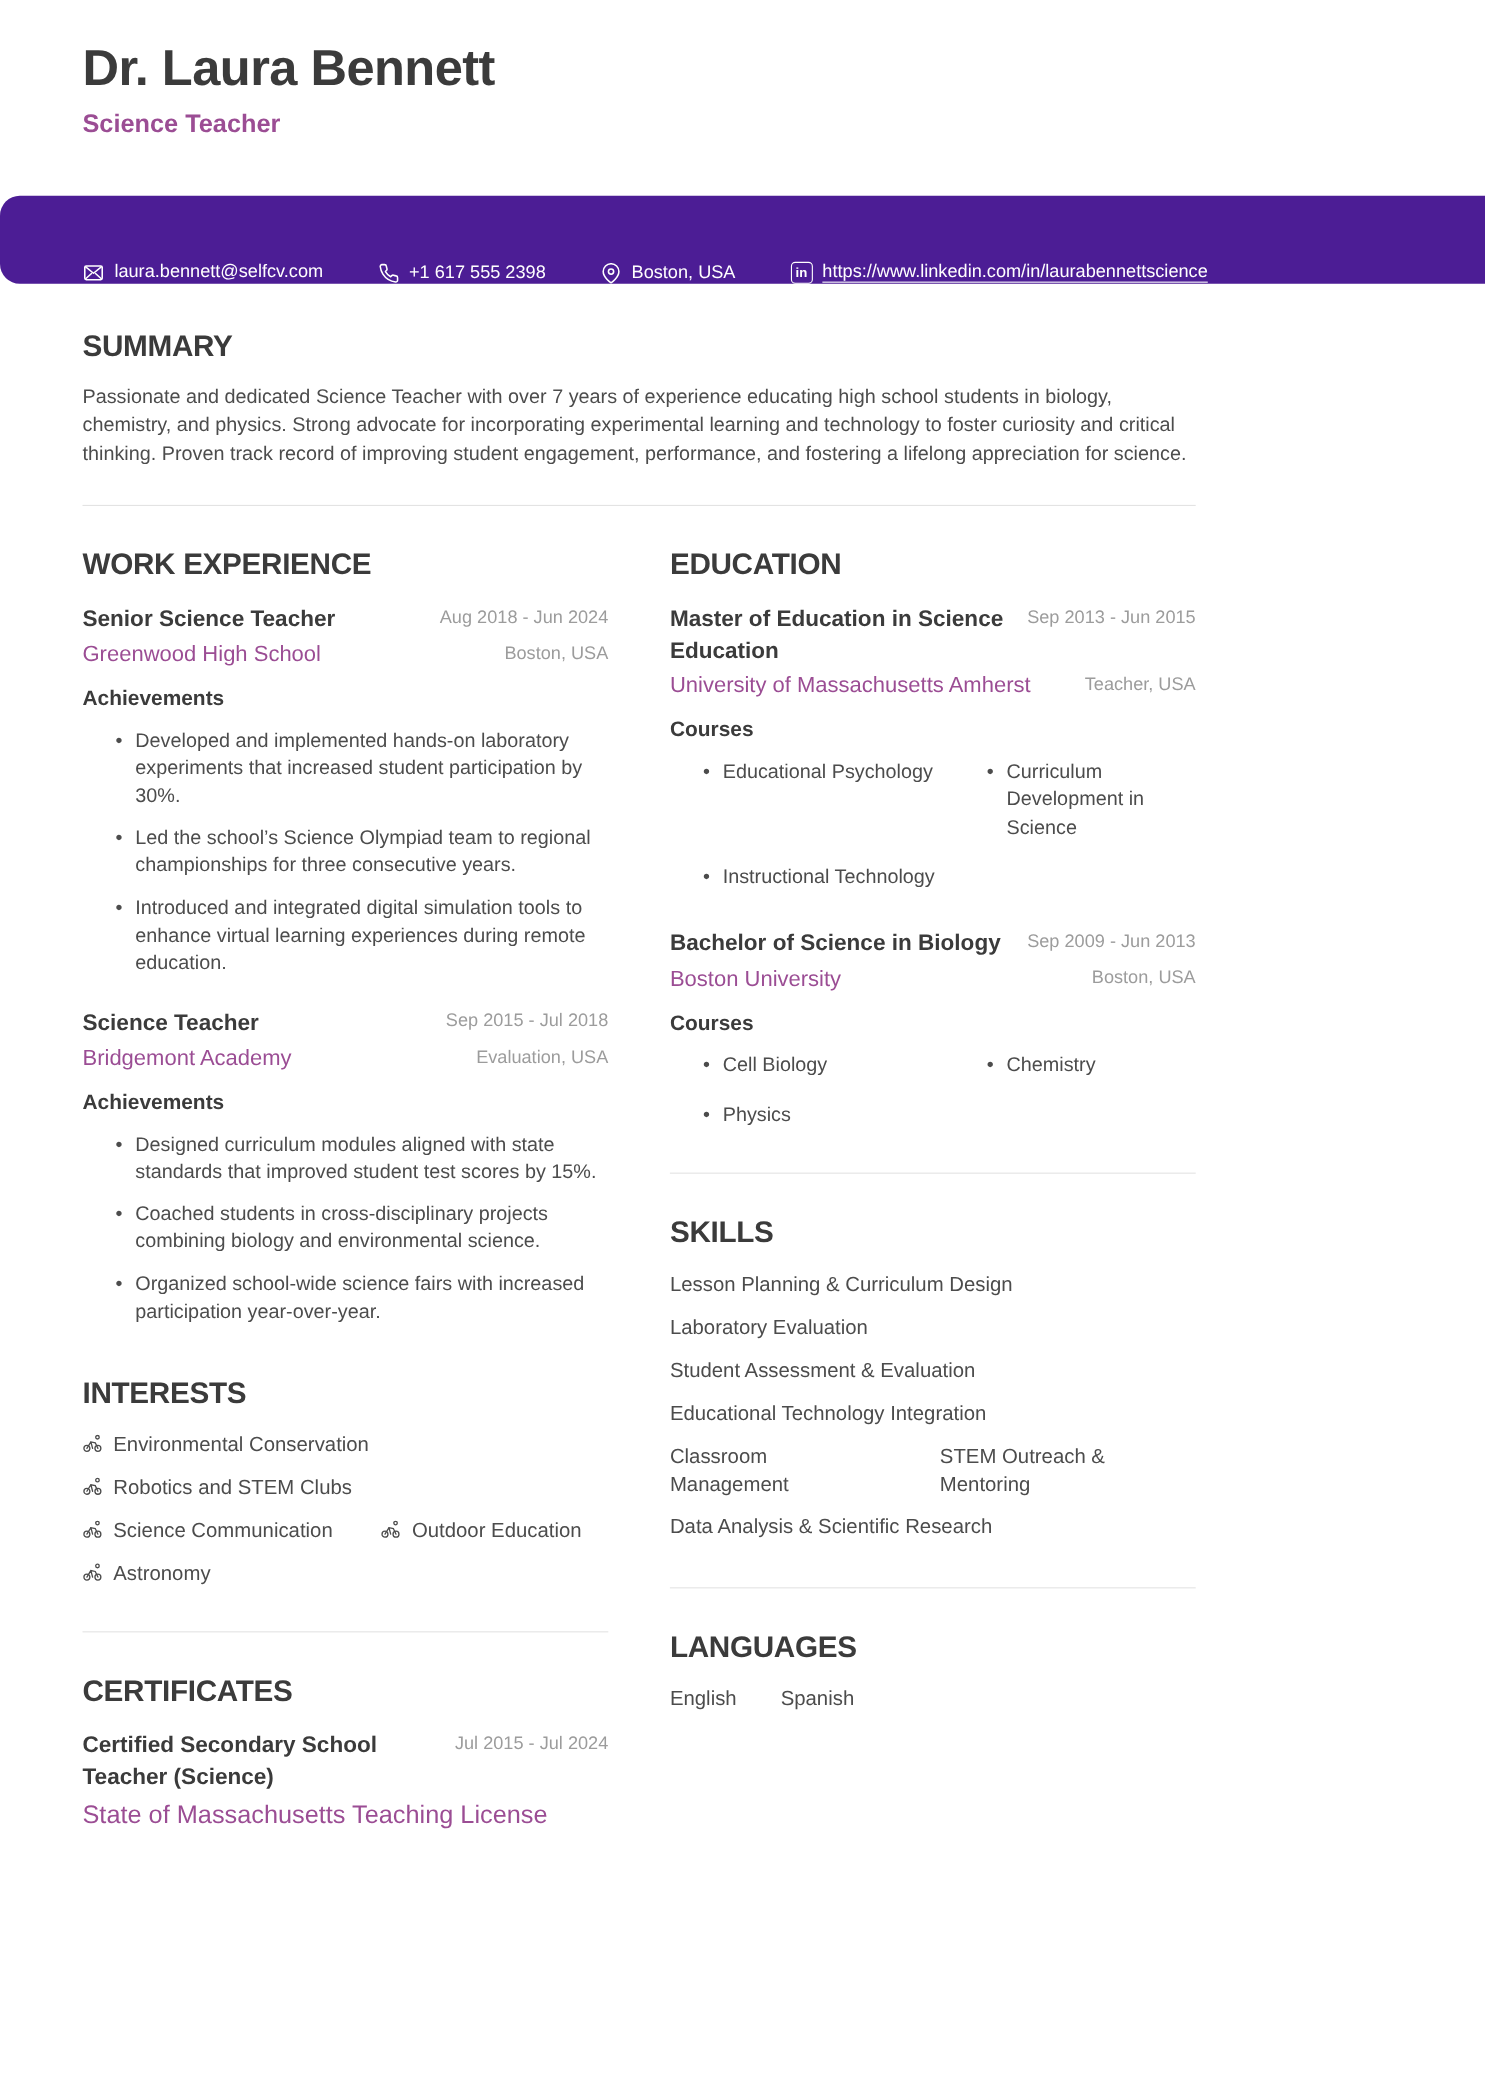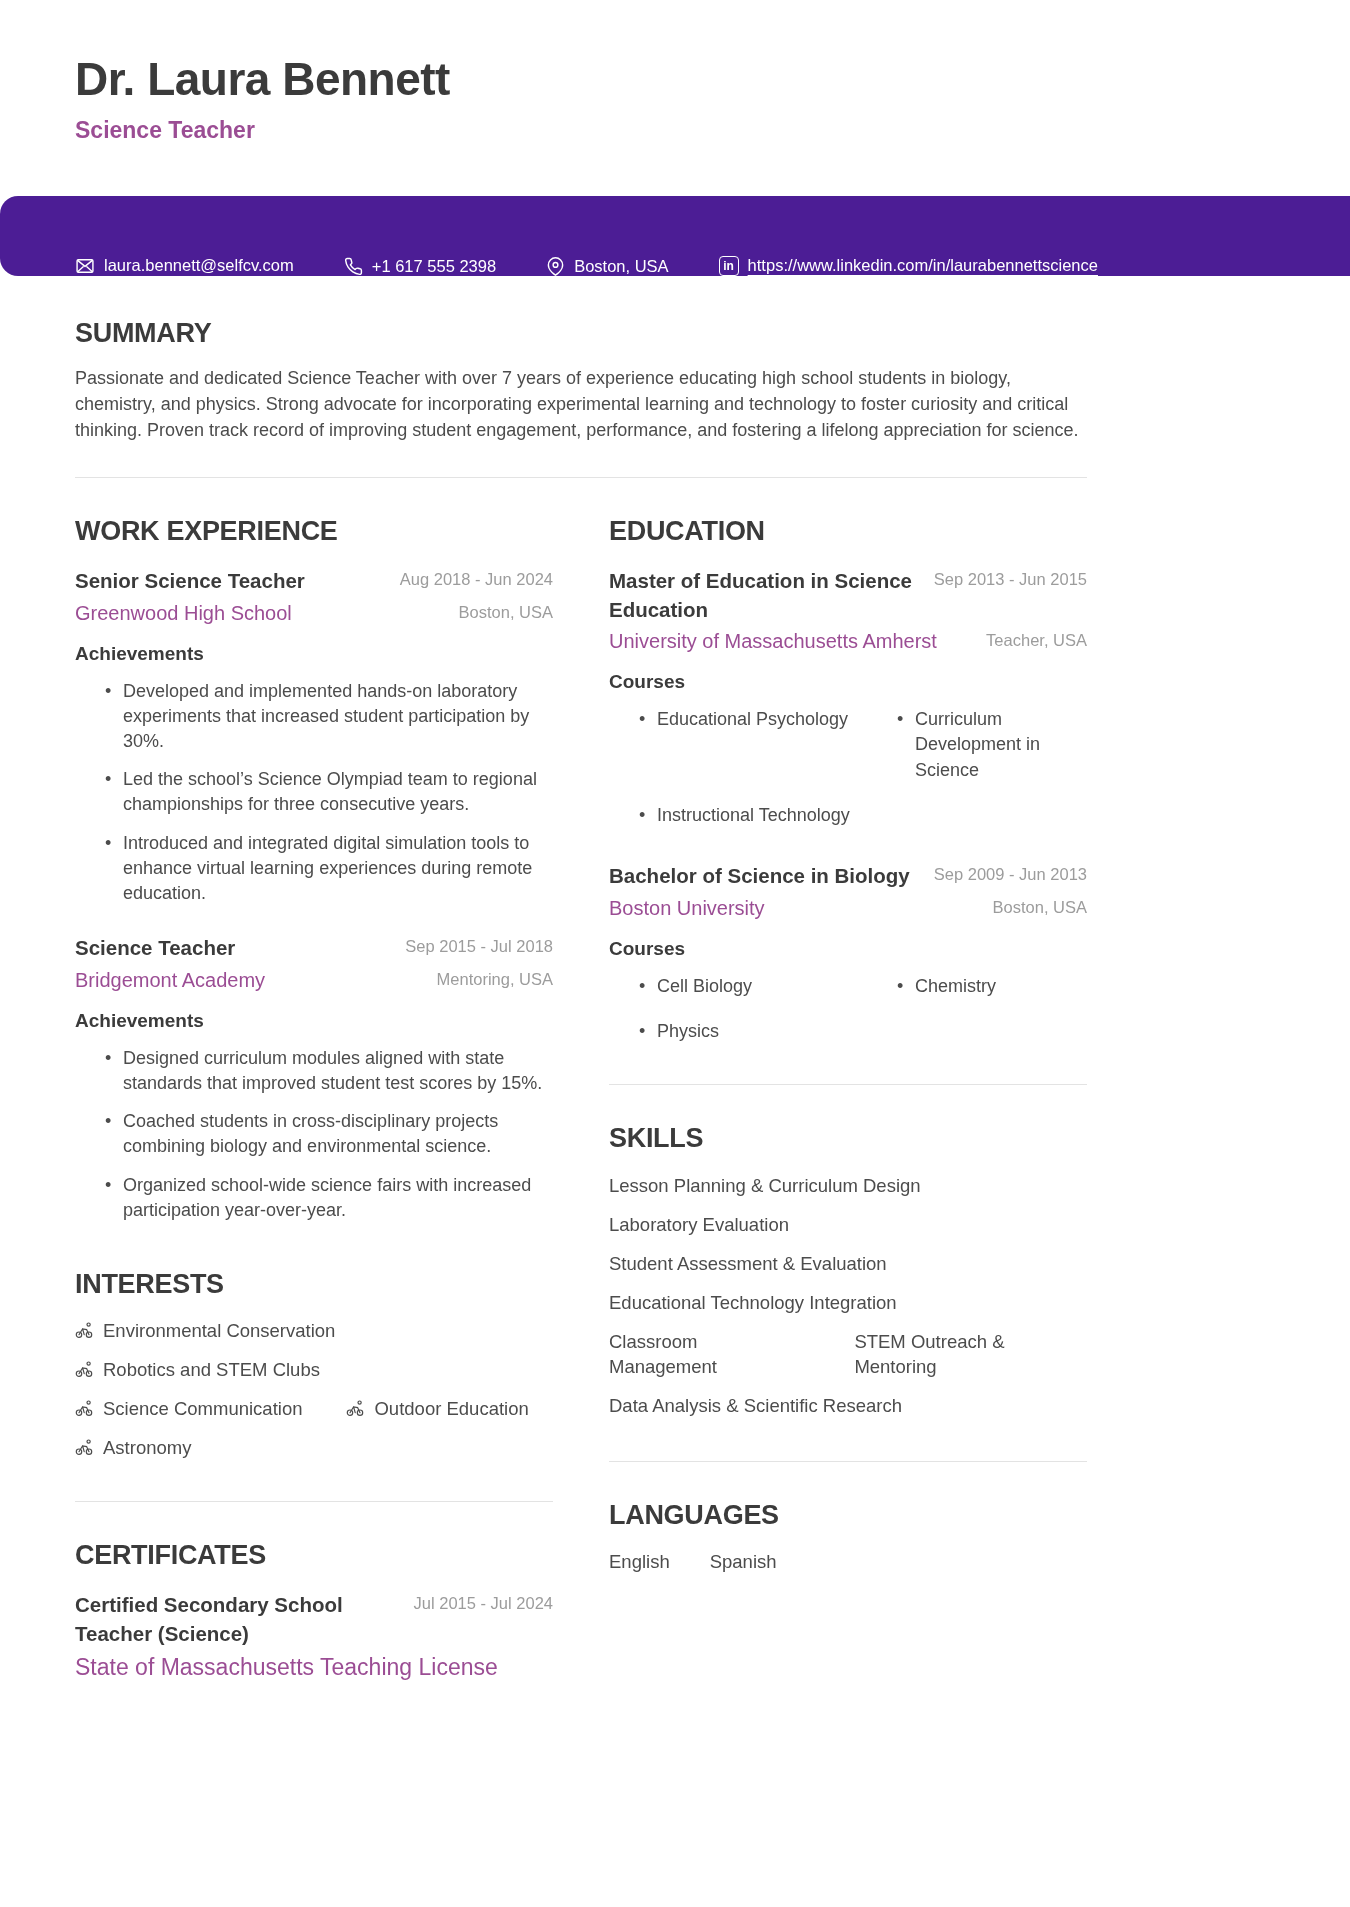--- a/index.html
+++ b/index.html
@@ -4,21 +4,21 @@
 <style>
   * { margin: 0; padding: 0; box-sizing: border-box; }
   html, body { background: #ffffff; }
   body {
     width: 1350px;
     min-height: 1907px;
     font-family: "Liberation Sans", sans-serif;
     color: #4a4a4a;
     position: relative;
   }
-  .page { width: 1162px; min-height: 1907px; background: #fff; padding-top: 54px; }
+  .page { width: 1162px; min-height: 1907px; background: #fff; padding-top: 36px; }
 
   
   .header { padding: 0 75px; }
   .name {
     font-size: 46px; font-weight: 800; color: #3b3b3b;
     letter-spacing: -0.5px; line-height: 1.1;
   }
   .job-title {
     margin-top: 12px; font-size: 23px; font-weight: 700; color: #9b4d94;
   }
@@ -190,21 +190,21 @@
           </ul>
         </div>
 
         <div class="entry">
           <div class="entry-row">
             <div class="entry-title">Science Teacher</div>
             <div class="entry-date">Sep 2015 - Jul 2018</div>
           </div>
           <div class="entry-row entry-sub">
             <div class="entry-company">Bridgemont Academy</div>
-            <div class="entry-location">Mentoring, USA</div>
+            <div class="entry-location">Evaluation, USA</div>
           </div>
           <div class="entry-label">Achievements</div>
           <ul class="bullets">
             <li>Designed curriculum modules aligned with state standards that improved student test scores by 15%.</li>
             <li>Coached students in cross-disciplinary projects combining biology and environmental science.</li>
             <li>Organized school-wide science fairs with increased participation year-over-year.</li>
           </ul>
         </div>
 
         <div class="section-heading col-section-heading" style="margin-top:46px">INTERESTS</div>

